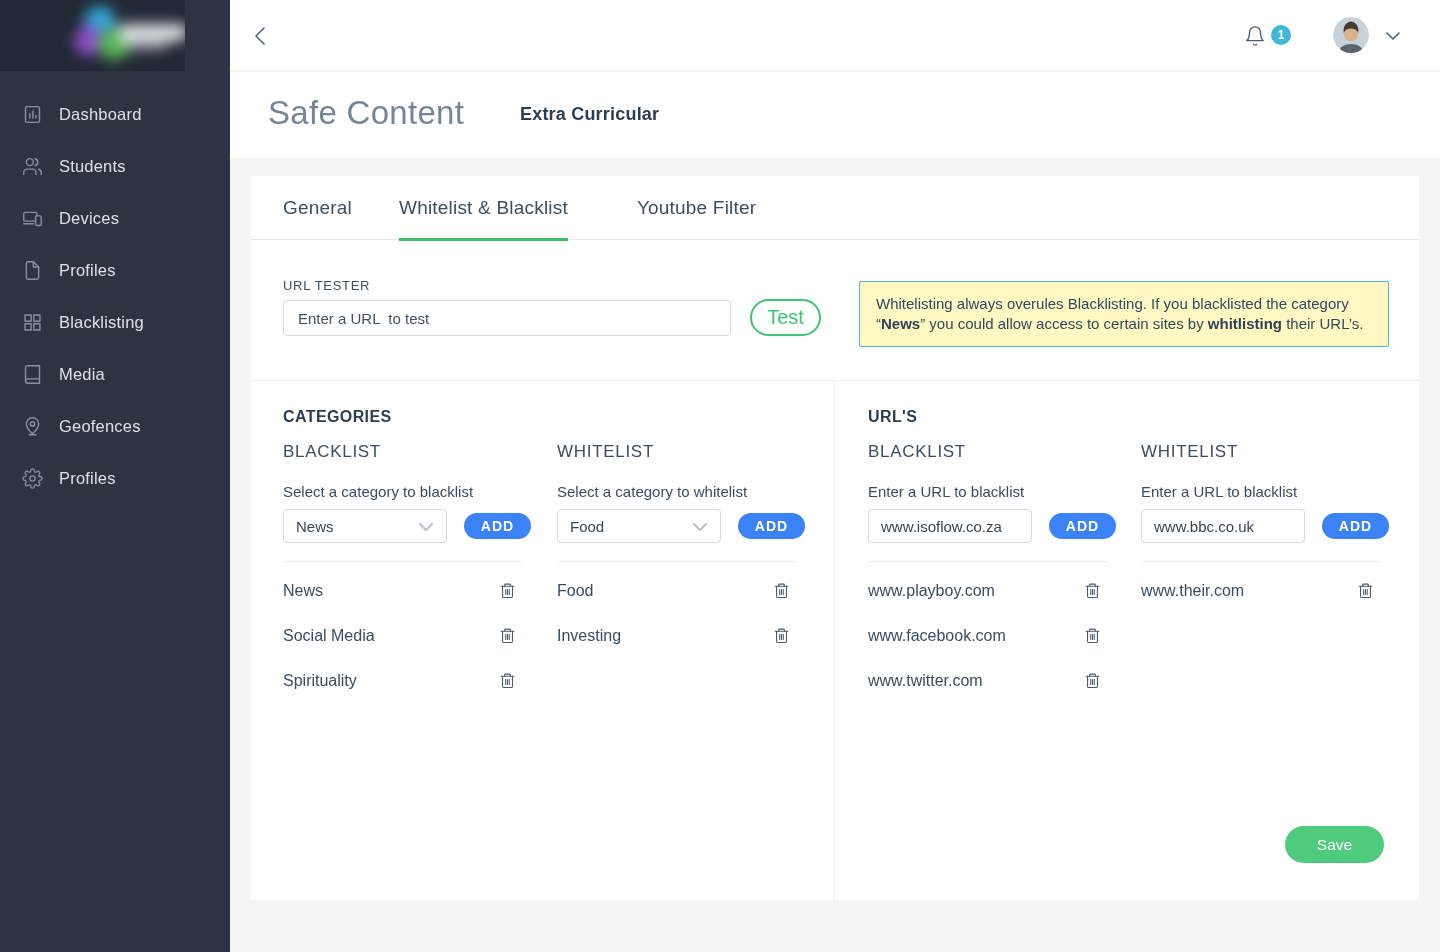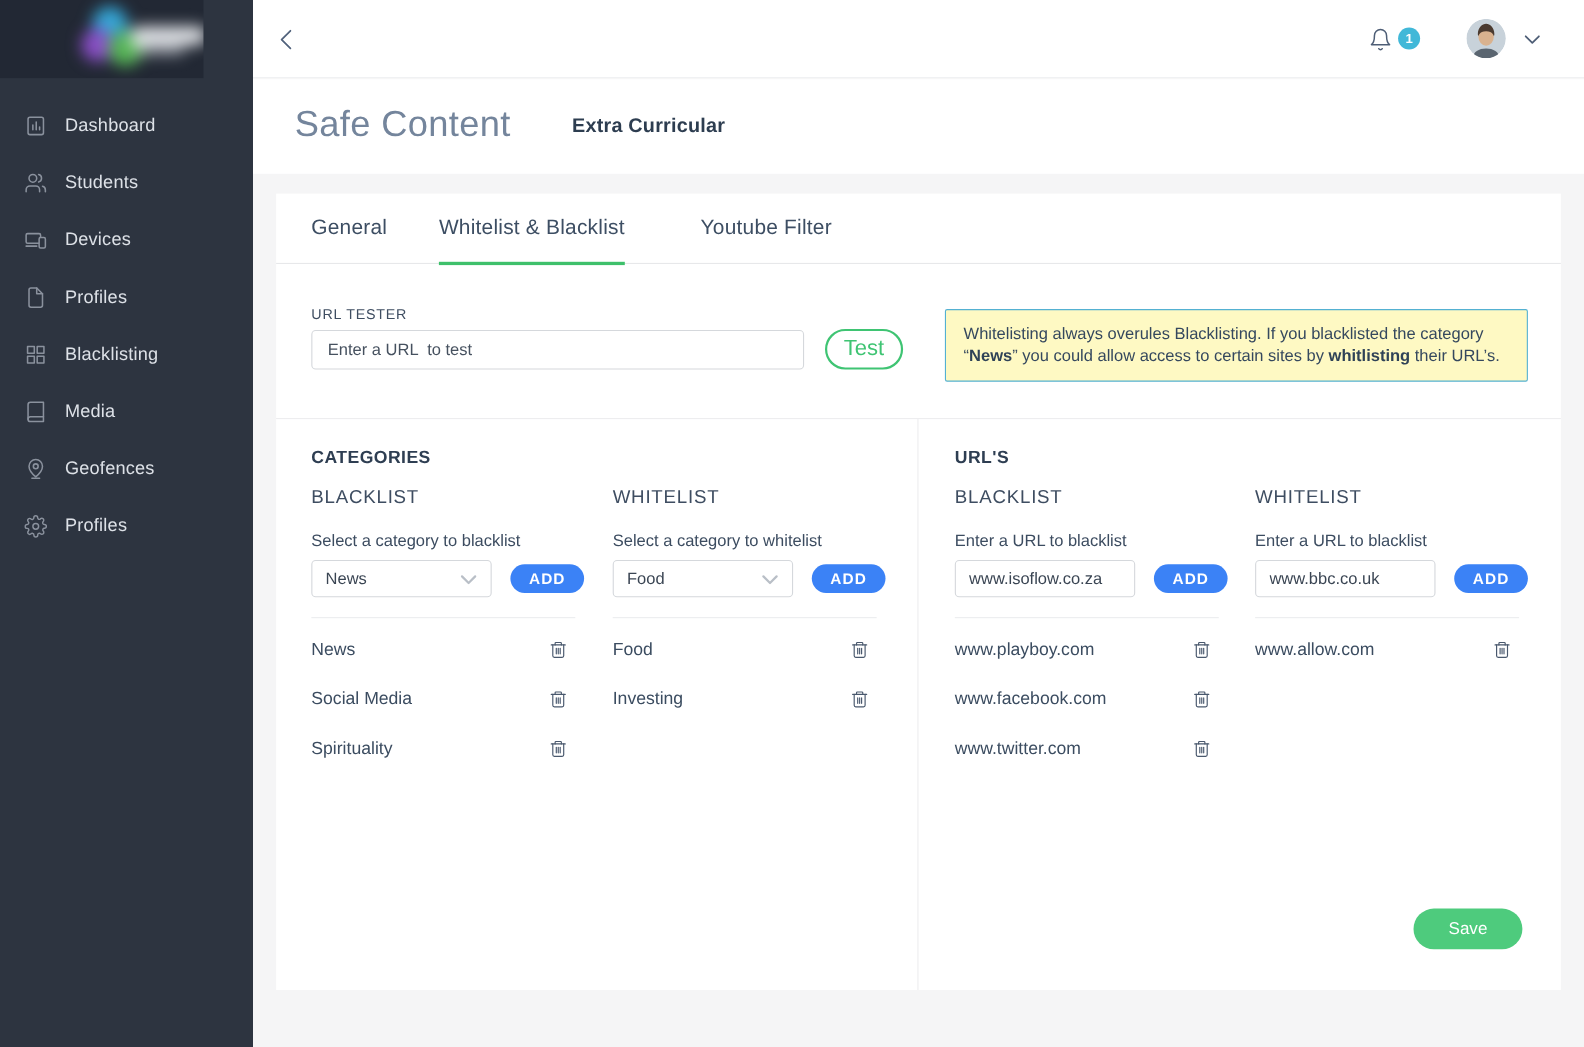--- a/index.html
+++ b/index.html
@@ -383,21 +383,21 @@
 
   <div class="col col-url-white">
     <div class="sub-label">WHITELIST</div>
     <div class="select-caption">Enter a URL to blacklist</div>
     <div class="control-row">
       <input class="small-input" type="text" value="www.bbc.co.uk" style="">
       <button class="add-btn">ADD</button>
     </div>
     <div class="list">
       <div class="list-row">
-        <span class="item-label">www.allow.com</span>
+        <span class="item-label">www.their.com</span>
         <button class="trash-btn">
             <svg width="17" height="19" viewBox="0 0 24 24" fill="none" stroke="currentColor" stroke-width="1.5" stroke-linecap="round" stroke-linejoin="round">
               <path d="M3 6h18"></path>
               <path d="M8 6V4a1 1 0 0 1 1-1h6a1 1 0 0 1 1 1v2"></path>
               <path d="M19 6v14a2 2 0 0 1-2 2H7a2 2 0 0 1-2-2V6"></path>
               <line x1="9.5" y1="10.5" x2="9.5" y2="17.5"></line>
               <line x1="12" y1="10.5" x2="12" y2="17.5"></line>
               <line x1="14.5" y1="10.5" x2="14.5" y2="17.5"></line>
             </svg>
           </button>

